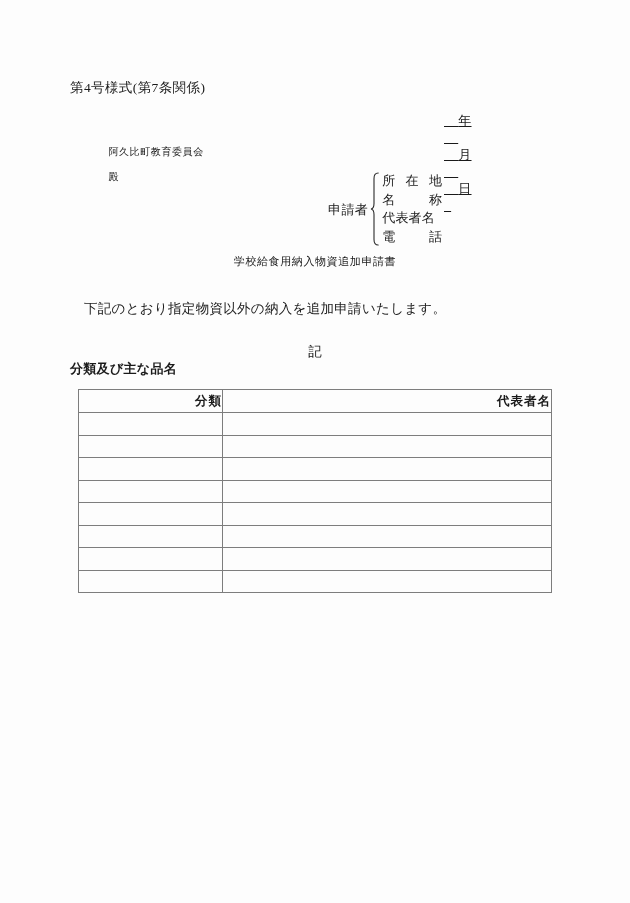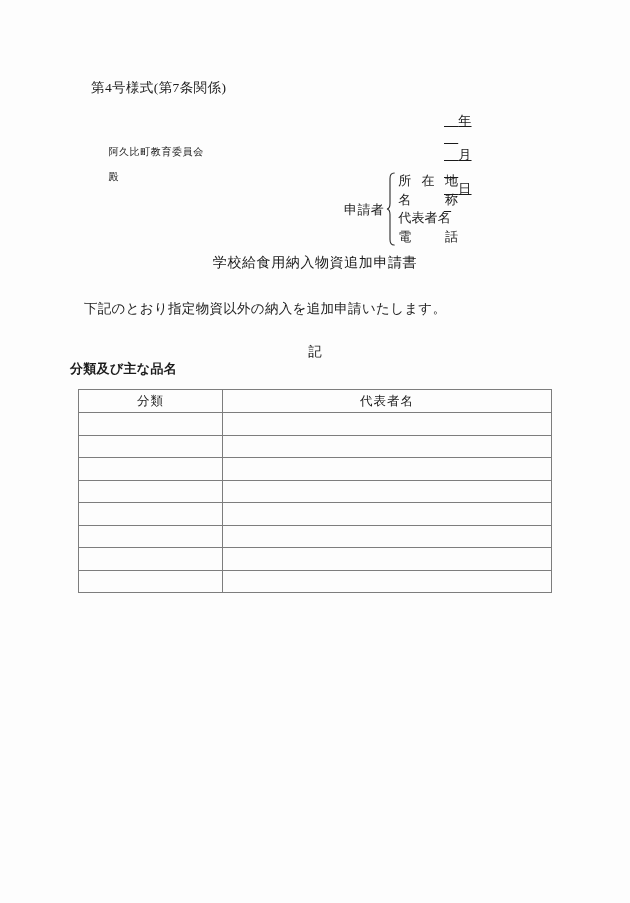--- a/index.html
+++ b/index.html
@@ -25,21 +25,20 @@
 
   
   .abs { position: absolute; white-space: pre; }
 
   
   .form-no {
     left: 70px;
     top: 79px;
     font-size: 13.5px;
     letter-spacing: 0.4px;
-    margin-left: 21px;
   }
 
   
   .date-line {
     left: 444px;
     top: 96px;
     font-size: 13px;
     letter-spacing: 0.3px;
     text-decoration: underline;
   }
@@ -60,21 +59,20 @@
     left: 328px;
     top: 172px;
     display: flex;
     align-items: center;
     font-size: 13px;
   }
   .applicant-label {
     letter-spacing: 0.4px;
     padding-right: 2px;
     line-height: 1;
-    margin-left: 16px;
   }
   .brace {
     width: 9px;
     height: 74px;
     flex: 0 0 auto;
     margin-right: 3px;
   }
   .brace svg { display: block; }
   .applicant-fields {
     display: flex;
@@ -94,21 +92,21 @@
     letter-spacing: 0.2px;
   }
 
   
   .doc-title {
     left: 0;
     right: 0;
     top: 254px;
     width: 630px;
     text-align: center;
-    font-size: 14px;
+    font-size: 11px;
     letter-spacing: 0.6px;
   }
 
   
   .body-text {
     left: 84px;
     top: 300px;
     font-size: 13.5px;
     letter-spacing: 0.3px;
   }
@@ -147,22 +145,22 @@
   table.form-table col.c1 { width: 144px; }
   table.form-table col.c2 { width: 329px; }
   table.form-table th,
   table.form-table td {
     border: 1px solid #7d7d7d;
     padding: 0;
     height: 21px;
     background: #fdfdfd;
   }
   table.form-table th {
-    font-weight: normal;
-    text-align: center;
+    font-weight: bold;
+    text-align: right;
     height: 22px;
     letter-spacing: 1px;
   }
   table.form-table td { text-align: left; }
   table.form-table tbody tr td { height: 21.5px; }
 </style>
 </head>
 <body>
 
 <div class="page">

